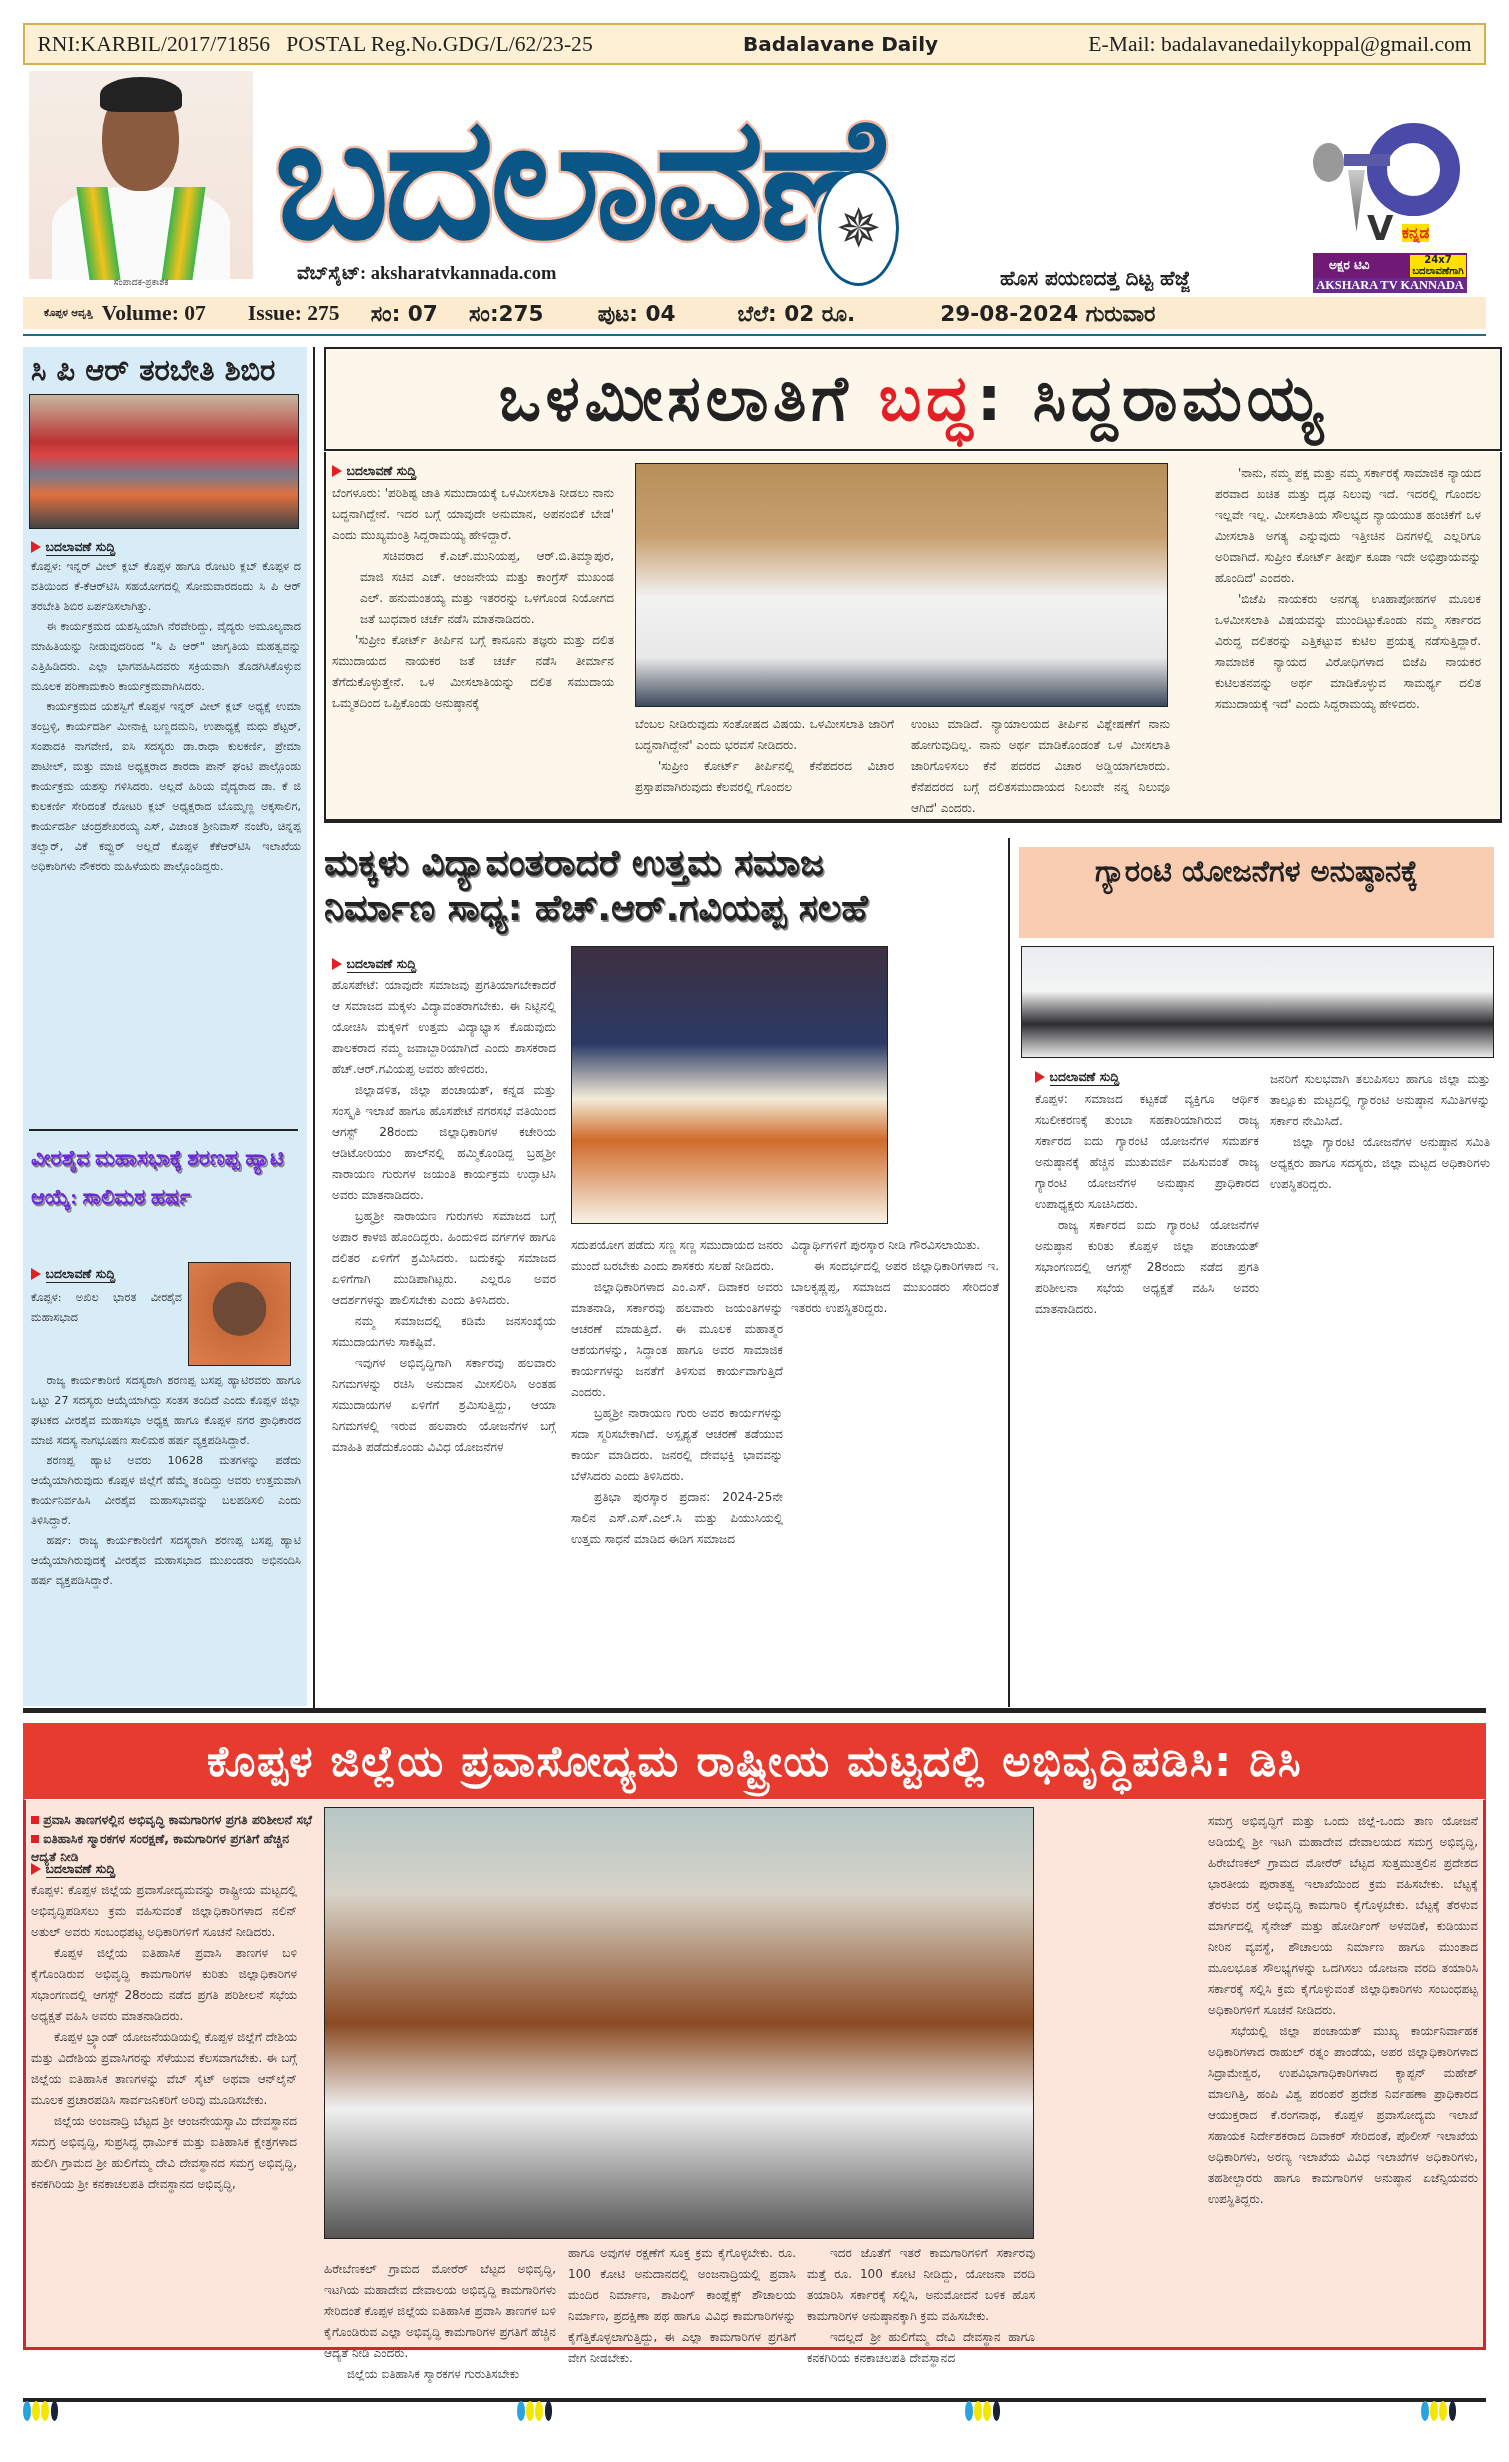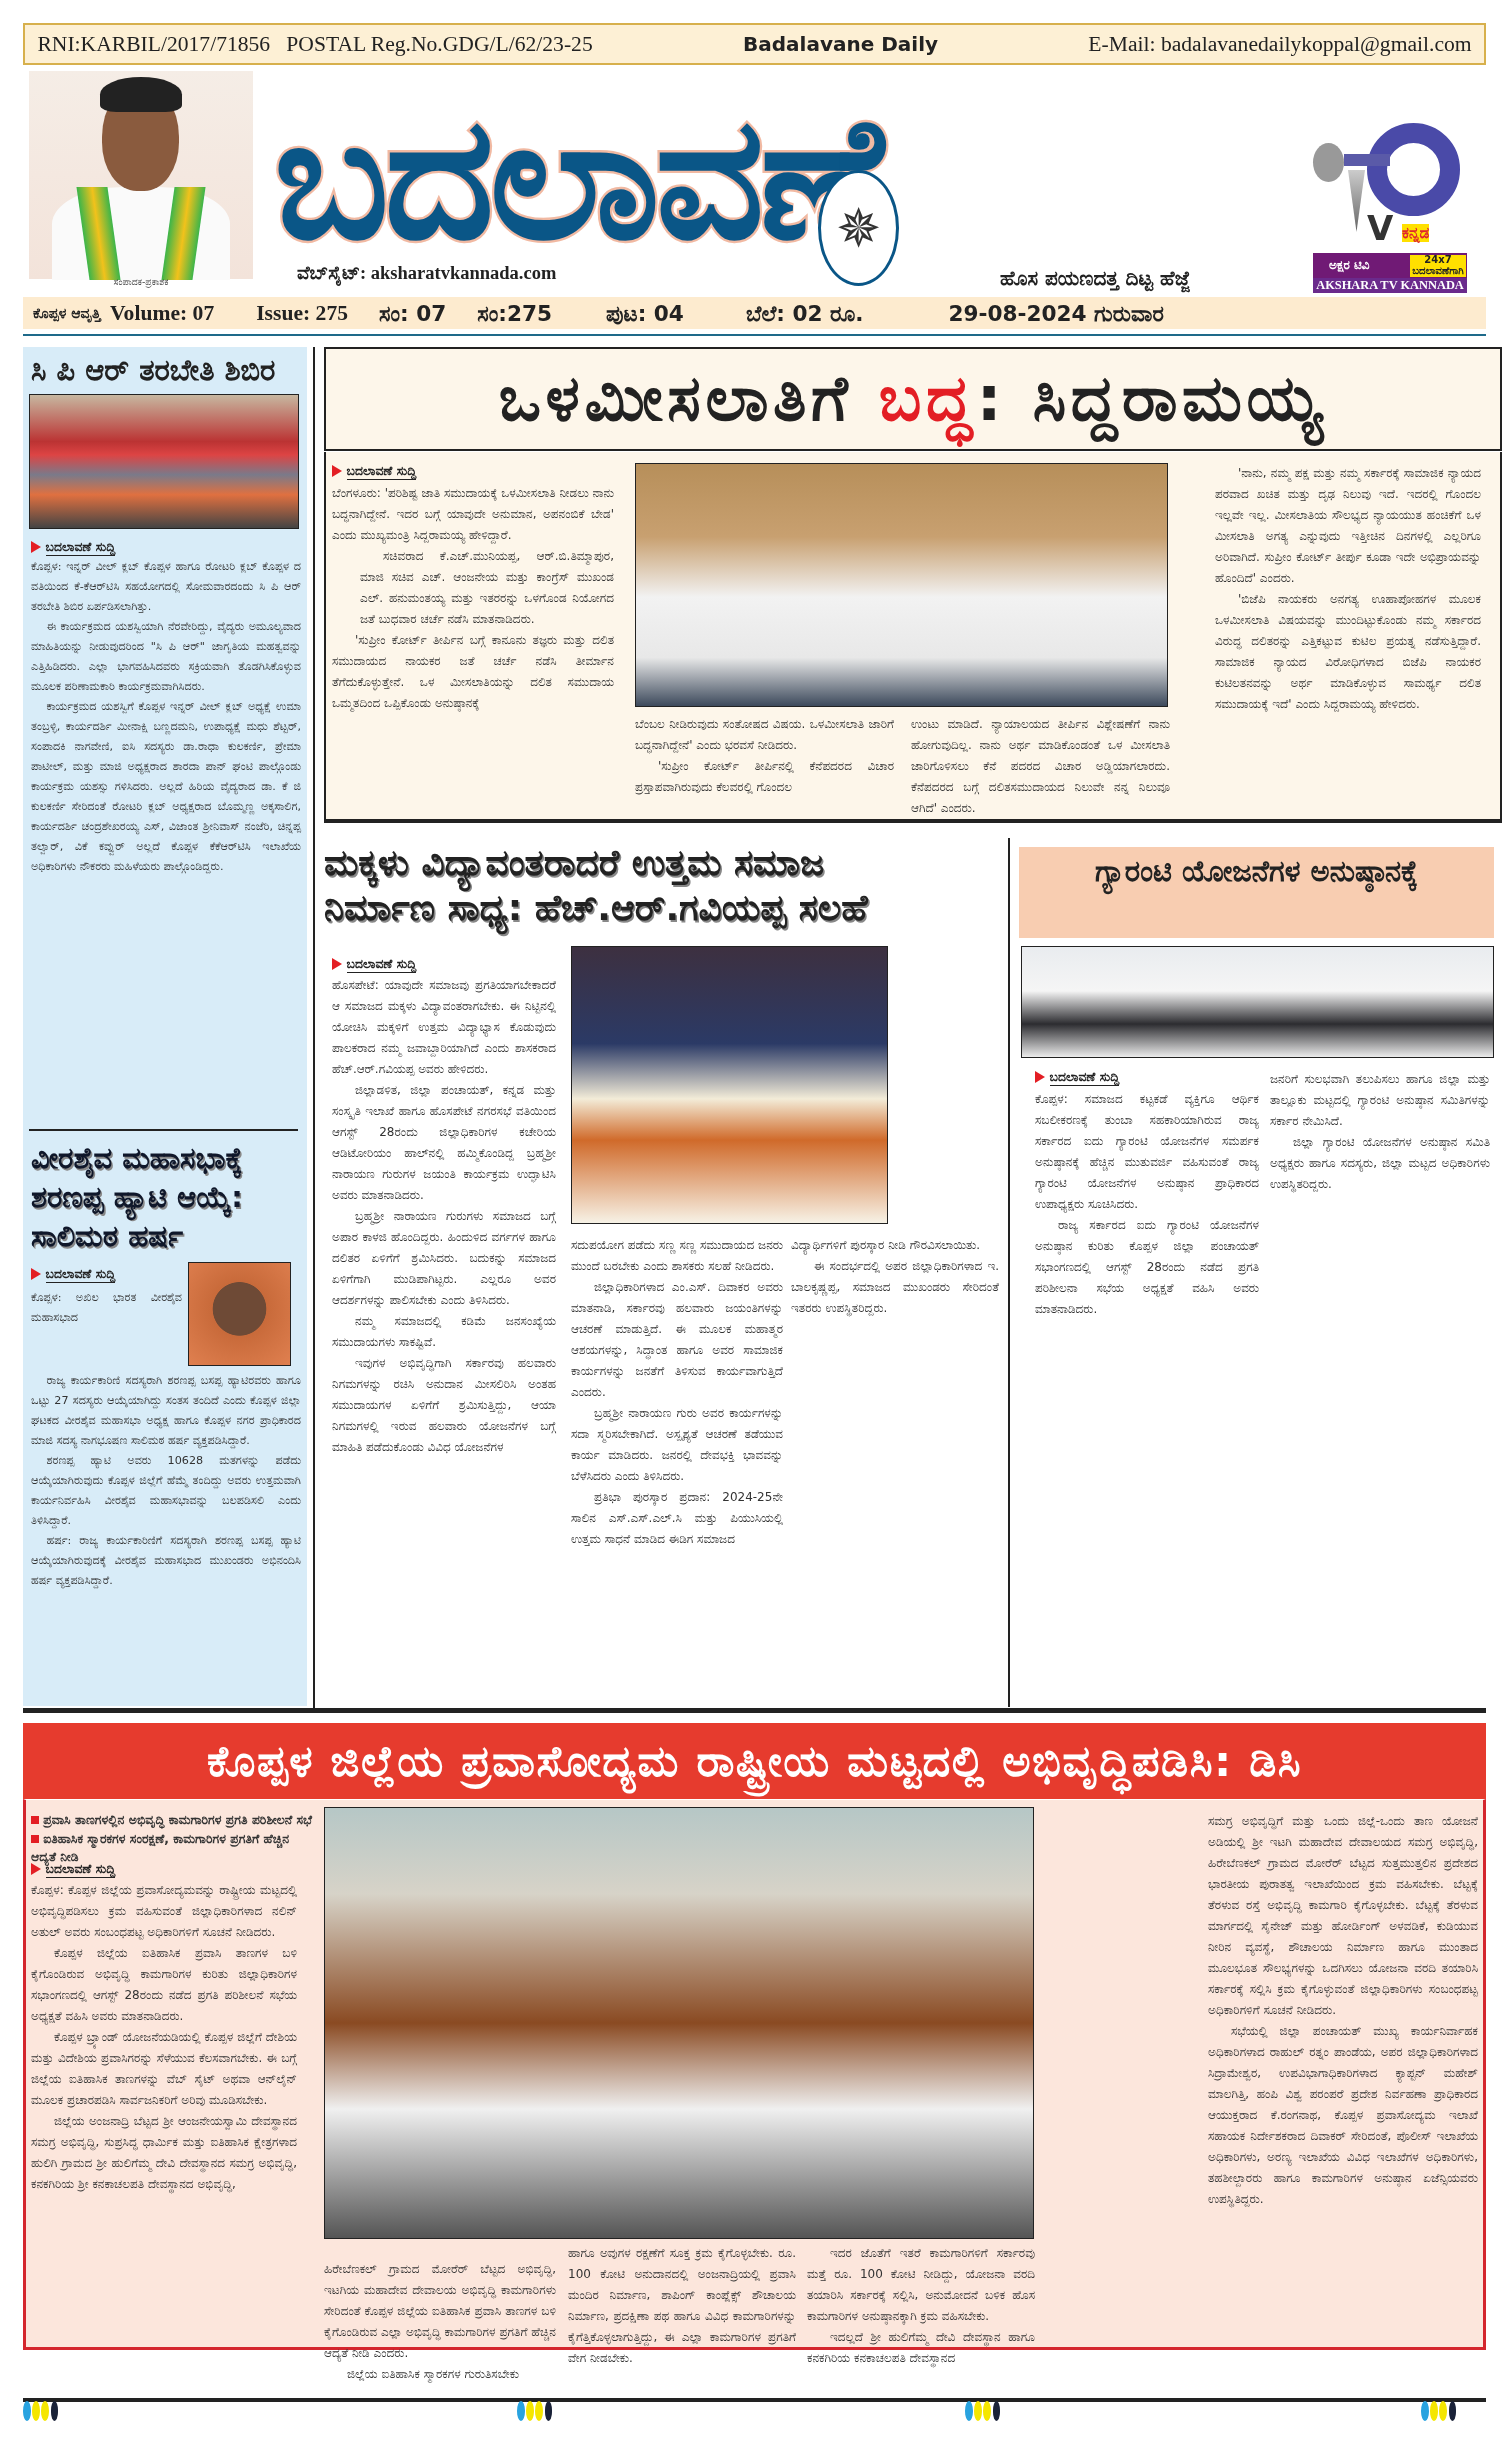--- a/index.html
+++ b/index.html
@@ -98,21 +98,21 @@
   <div class="pen"></div>
   <div class="nib"></div>
   <div class="v">V</div>
   <div class="kan">ಕನ್ನಡ</div>
   <div class="red">ಅಕ್ಷರ ಟಿವಿ</div>
   <div class="yel">24x7 ಬದಲಾವಣೆಗಾಗಿ</div>
   <div class="purple">AKSHARA TV KANNADA</div>
 </div>
 
 <div class="abs infobar">
-  <span style="margin-left:10px;font-size:14px;">ಕೊಪ್ಪಳ ಆವೃತ್ತಿ</span>
+  <span style="margin-left:21px;font-size:10px;">ಕೊಪ್ಪಳ ಆವೃತ್ತಿ</span>
   <span style="margin-left:9.3px;font-family:'Liberation Serif',serif;">Volume: 07</span>
   <span style="margin-left:42px;font-family:'Liberation Serif',serif;">Issue: 275</span>
   <span style="margin-left:31px;">ಸಂ: 07</span>
   <span style="margin-left:31px;">ಸಂ:275</span>
   <span style="margin-left:54px;">ಪುಟ: 04</span>
   <span style="margin-left:62px;">ಬೆಲೆ: 02 ರೂ.</span>
   <span style="margin-left:85px;">29-08-2024 ಗುರುವಾರ</span>
 </div>
 <div class="abs rule-teal"></div>
 
@@ -125,21 +125,21 @@
   <span class="tri"></span>
   <span class="lbl">ಬದಲಾವಣೆ ಸುದ್ದಿ</span>
 </div>
 <div class="abs body-text" style="left:31px;top:557px;width:270px;font-size:11.2px;line-height:20px;">
   <p>ಕೊಪ್ಪಳ: ಇನ್ನರ್ ವೀಲ್ ಕ್ಲಬ್ ಕೊಪ್ಪಳ ಹಾಗೂ ರೋಟರಿ ಕ್ಲಬ್ ಕೊಪ್ಪಳ ದ ವತಿಯಿಂದ ಕೆ-ಕೆಆರ್‌ಟಿಸಿ ಸಹಯೋಗದಲ್ಲಿ ಸೋಮವಾರದಂದು ಸಿ ಪಿ ಆರ್ ತರಬೇತಿ ಶಿಬಿರ ಏರ್ಪಡಿಸಲಾಗಿತ್ತು.</p>
   <p style="text-indent:15.4px;">ಈ ಕಾರ್ಯಕ್ರಮದ ಯಶಸ್ವಿಯಾಗಿ ನೆರವೇರಿದ್ದು, ವೈದ್ಯರು ಅಮೂಲ್ಯವಾದ ಮಾಹಿತಿಯನ್ನು ನೀಡುವುದರಿಂದ "ಸಿ ಪಿ ಆರ್" ಜಾಗೃತಿಯ ಮಹತ್ವವನ್ನು ಎತ್ತಿಹಿಡಿದರು. ಎಲ್ಲಾ ಭಾಗವಹಿಸಿದವರು ಸಕ್ರಿಯವಾಗಿ ತೊಡಗಿಸಿಕೊಳ್ಳುವ ಮೂಲಕ ಪರಿಣಾಮಕಾರಿ ಕಾರ್ಯಕ್ರಮವಾಗಿಸಿದರು.</p>
   <p style="text-indent:15.4px;">ಕಾರ್ಯಕ್ರಮದ ಯಶಸ್ವಿಗೆ ಕೊಪ್ಪಳ ಇನ್ನರ್ ವೀಲ್ ಕ್ಲಬ್ ಅಧ್ಯಕ್ಷೆ ಉಮಾ ತಂಬ್ರಳ್ಳಿ, ಕಾರ್ಯದರ್ಶಿ ಮೀನಾಕ್ಷಿ ಬಣ್ಣದಮನಿ, ಉಪಾಧ್ಯಕ್ಷೆ ಮಧು ಶೆಟ್ಟರ್, ಸಂಪಾದಕಿ ನಾಗವೇಣಿ, ಐಸಿ ಸದಸ್ಯರು ಡಾ.ರಾಧಾ ಕುಲಕರ್ಣಿ, ಪ್ರೇಮಾ ಪಾಟೀಲ್, ಮತ್ತು ಮಾಜಿ ಅಧ್ಯಕ್ಷರಾದ ಶಾರದಾ ಪಾನ್ ಘಂಟಿ ಪಾಲ್ಗೊಂಡು ಕಾರ್ಯಕ್ರಮ ಯಶಸ್ಸು ಗಳಿಸಿದರು. ಅಲ್ಲದೆ ಹಿರಿಯ ವೈದ್ಯರಾದ ಡಾ. ಕೆ ಜಿ ಕುಲಕರ್ಣಿ ಸೇರಿದಂತೆ ರೋಟರಿ ಕ್ಲಬ್ ಅಧ್ಯಕ್ಷರಾದ ಬೊಮ್ಮಣ್ಣ ಅಕ್ಕಸಾಲಿಗ, ಕಾರ್ಯದರ್ಶಿ ಚಂದ್ರಶೇಖರಯ್ಯ ಎಸ್, ವಿಜಾಂತ ಶ್ರೀನಿವಾಸ್ ನಂಜೆರಿ, ಚಿನ್ನಪ್ಪ ತಲ್ವಾರ್, ವಿಕೆ ಕವ್ವುರ್ ಅಲ್ಲದೆ ಕೊಪ್ಪಳ ಕೆಕೆಆರ್‌ಟಿಸಿ ಇಲಾಖೆಯ ಅಧಿಕಾರಿಗಳು ನೌಕರರು ಮಹಿಳೆಯರು ಪಾಲ್ಗೊಂಡಿದ್ದರು.</p>
 </div>
 
 <div class="abs" style="left:29px;top:1129px;width:269px;height:2.3px;background:#222;"></div>
-<div class="abs kn" style="left:31px;top:1139px;width:263px;font-size:29px;line-height:39px;font-weight:bold;color:#0f172a;text-shadow:1.5px 1.5px 0 #888;">ವೀರಶೈವ ಮಹಾಸಭಾಕ್ಕೆ ಶರಣಪ್ಪ ಹ್ಯಾಟಿ ಆಯ್ಕೆ: ಸಾಲಿಮಠ ಹರ್ಷ</div>
+<div class="abs kn" style="left:31px;top:1139px;width:263px;font-size:21px;line-height:39px;font-weight:bold;color:#6d28d9;text-shadow:1.5px 1.5px 0 #888;font-family:Liberation Serif, serif;">ವೀರಶೈವ ಮಹಾಸಭಾಕ್ಕೆ ಶರಣಪ್ಪ ಹ್ಯಾಟಿ ಆಯ್ಕೆ: ಸಾಲಿಮಠ ಹರ್ಷ</div>
 <div class="abs byline" style="left:31px;top:1266px;">
   <span class="tri"></span>
   <span class="lbl">ಬದಲಾವಣೆ ಸುದ್ದಿ</span>
 </div>
 <div class="abs photo ph-veer"></div>
 <div class="abs body-text" style="left:31px;top:1288px;width:151px;font-size:11.2px;line-height:20px;">ಕೊಪ್ಪಳ: ಅಖಿಲ ಭಾರತ ವೀರಶೈವ ಮಹಾಸಭಾದ</div>
 <div class="abs body-text" style="left:31px;top:1371px;width:270px;font-size:11.2px;line-height:20px;">
   <p style="text-indent:15.4px;">ರಾಜ್ಯ ಕಾರ್ಯಕಾರಿಣಿ ಸದಸ್ಯರಾಗಿ ಶರಣಪ್ಪ ಬಸಪ್ಪ ಹ್ಯಾಟಿರವರು ಹಾಗೂ ಒಟ್ಟು 27 ಸದಸ್ಯರು ಆಯ್ಕೆಯಾಗಿದ್ದು ಸಂತಸ ತಂದಿದೆ ಎಂದು ಕೊಪ್ಪಳ ಜಿಲ್ಲಾ ಘಟಕದ ವೀರಶೈವ ಮಹಾಸಭಾ ಅಧ್ಯಕ್ಷ ಹಾಗೂ ಕೊಪ್ಪಳ ನಗರ ಪ್ರಾಧಿಕಾರದ ಮಾಜಿ ಸದಸ್ಯ ನಾಗಭೂಷಣ ಸಾಲಿಮಠ ಹರ್ಷ ವ್ಯಕ್ತಪಡಿಸಿದ್ದಾರೆ.</p>
   <p style="text-indent:15.4px;">ಶರಣಪ್ಪ ಹ್ಯಾಟಿ ಅವರು 10628 ಮತಗಳನ್ನು ಪಡೆದು ಆಯ್ಕೆಯಾಗಿರುವುದು ಕೊಪ್ಪಳ ಜಿಲ್ಲೆಗೆ ಹೆಮ್ಮೆ ತಂದಿದ್ದು ಅವರು ಉತ್ತಮವಾಗಿ ಕಾರ್ಯನಿರ್ವಹಿಸಿ ವೀರಶೈವ ಮಹಾಸಭಾವನ್ನು ಬಲಪಡಿಸಲಿ ಎಂದು ತಿಳಿಸಿದ್ದಾರೆ.</p>
   <p style="text-indent:15.4px;">ಹರ್ಷ: ರಾಜ್ಯ ಕಾರ್ಯಕಾರಿಣಿಗೆ ಸದಸ್ಯರಾಗಿ ಶರಣಪ್ಪ ಬಸಪ್ಪ ಹ್ಯಾಟಿ ಆಯ್ಕೆಯಾಗಿರುವುದಕ್ಕೆ ವೀರಶೈವ ಮಹಾಸಭಾದ ಮುಖಂಡರು ಅಭಿನಂದಿಸಿ ಹರ್ಷ ವ್ಯಕ್ತಪಡಿಸಿದ್ದಾರೆ.</p>

